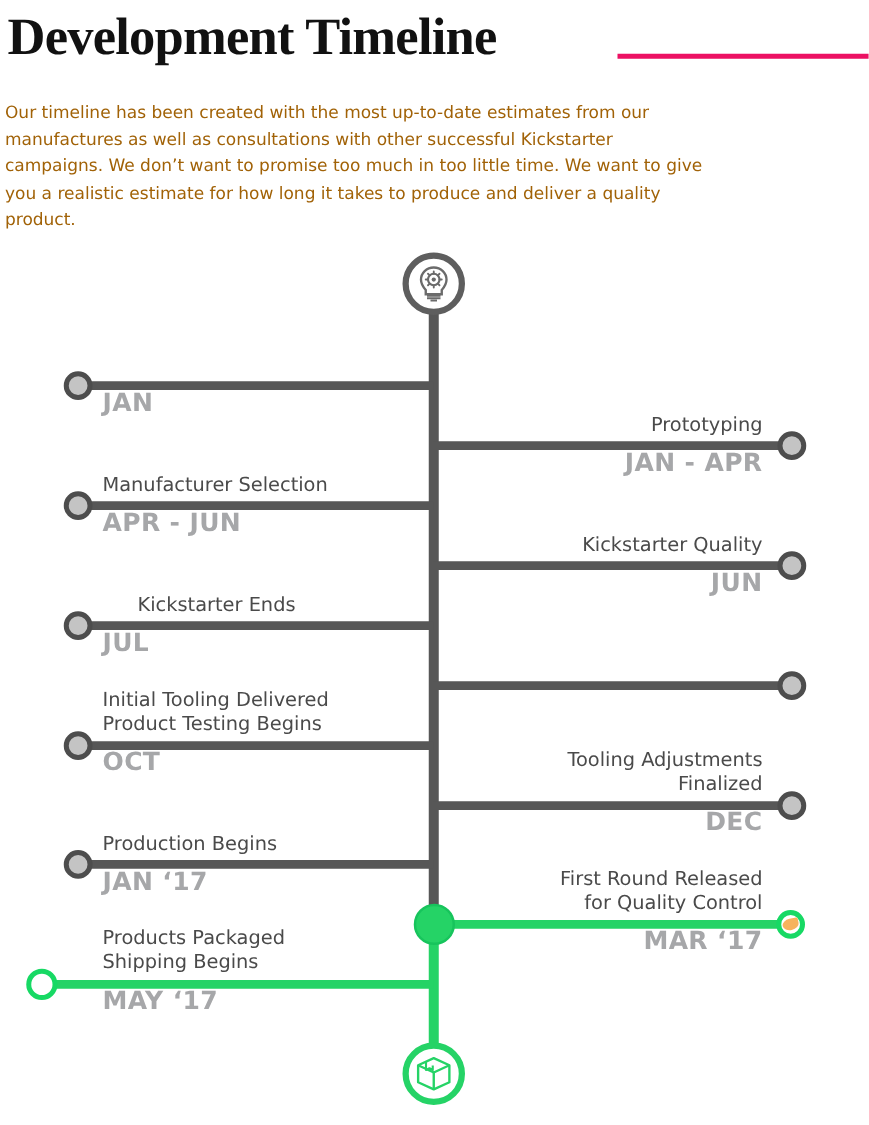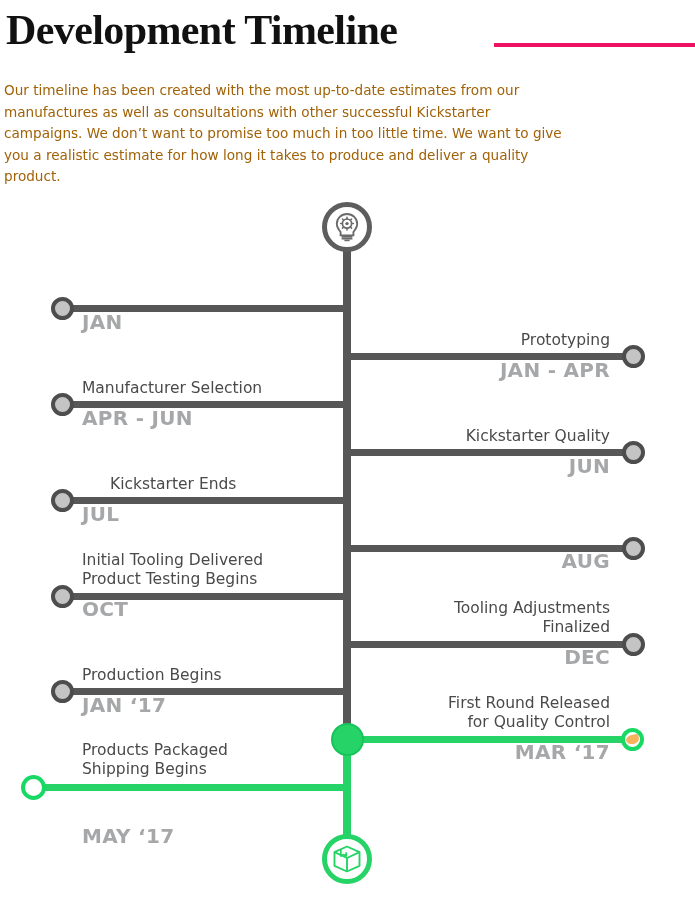--- a/index.html
+++ b/index.html
@@ -157,29 +157,28 @@
 
     <div class="lbl left" style="left:82px;top:551px;width:260px;">Initial Tooling Delivered
 Product Testing Begins</div>
     <div class="date left" style="left:82px;top:601px;">OCT</div>
 
     <div class="lbl left" style="left:82px;top:666px;width:250px;">Production Begins</div>
     <div class="date left" style="left:82px;top:697px;">JAN ‘17</div>
 
     <div class="lbl left" style="left:82px;top:741px;width:260px;">Products Packaged
 Shipping Begins</div>
-    <div class="date left" style="left:82px;top:792px;margin-top:36px;">MAY ‘17</div>
+    <div class="date left" style="left:82px;top:792px;">MAY ‘17</div>
 
     <div class="lbl right" style="left:355px;top:331px;width:255px;">Prototyping</div>
     <div class="date right" style="left:355px;top:362px;width:255px;">JAN - APR</div>
 
     <div class="lbl right" style="left:355px;top:427px;width:255px;">Kickstarter Quality</div>
     <div class="date right" style="left:355px;top:458px;width:255px;">JUN</div>
 
-    <div class="date right" style="left:355px;top:553px;width:255px;">AUG</div>
 
     <div class="lbl right" style="left:355px;top:599px;width:255px;">Tooling Adjustments
 Finalized</div>
     <div class="date right" style="left:355px;top:649px;width:255px;">DEC</div>
 
     <div class="lbl right" style="left:355px;top:694px;width:255px;">First Round Released
 for Quality Control</div>
     <div class="date right" style="left:355px;top:744px;width:255px;">MAR ‘17</div>
 
     <div class="icon-circle bulb-circle">

